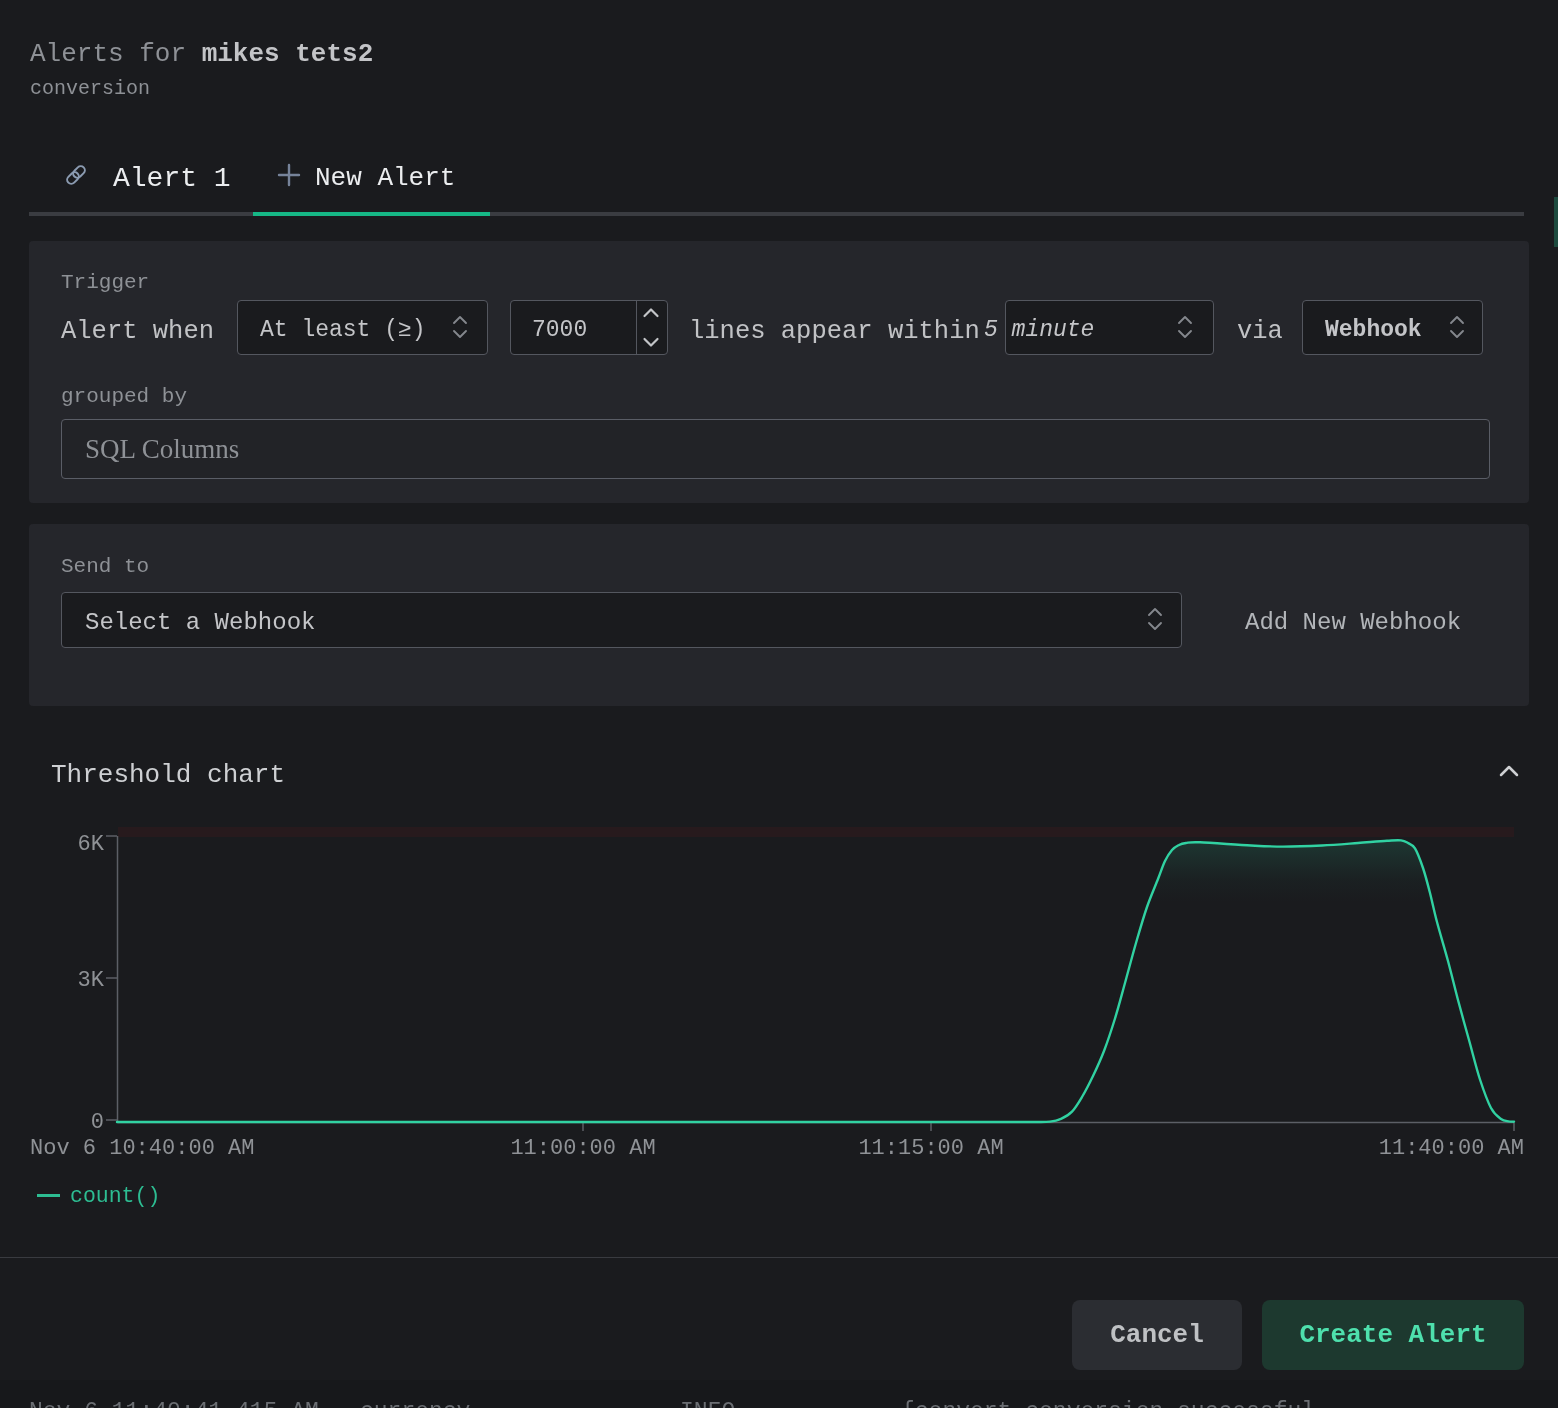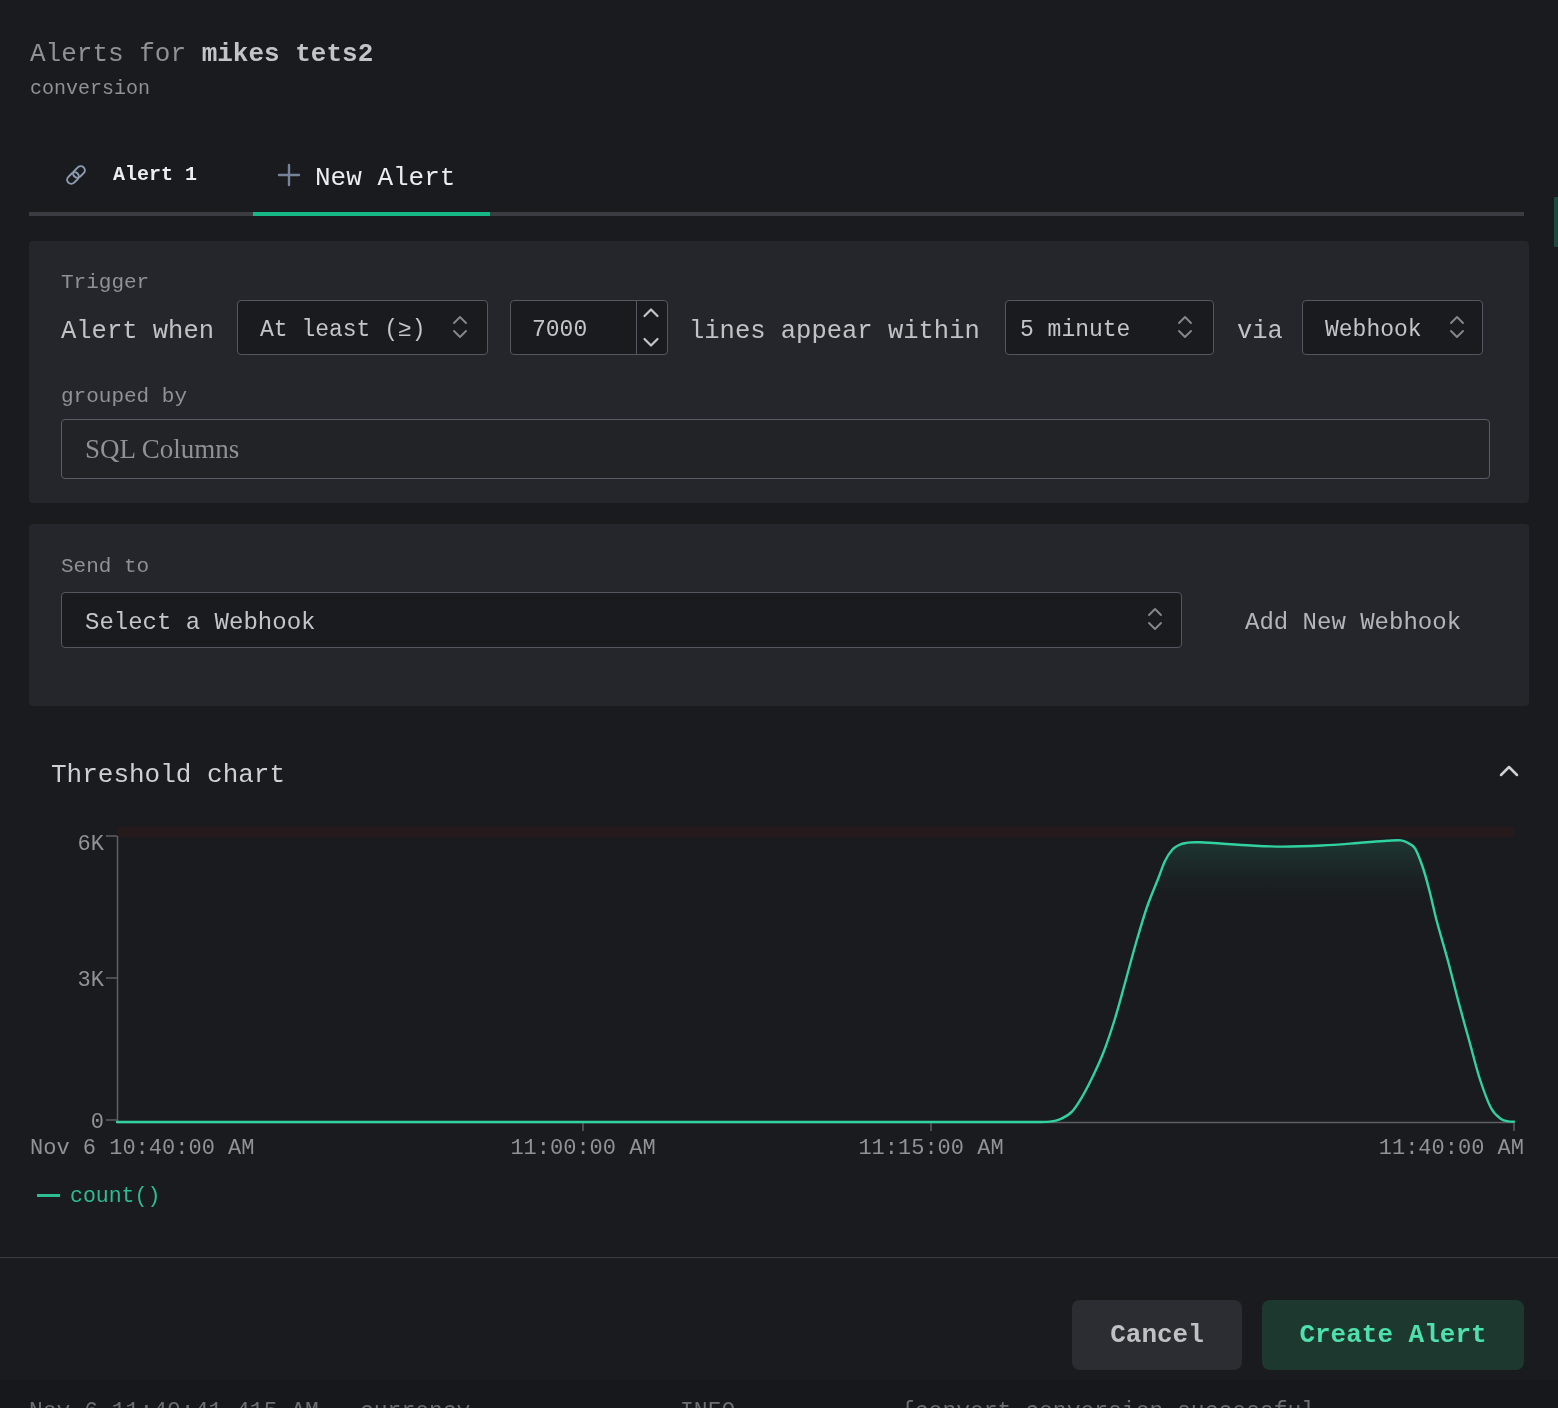--- a/index.html
+++ b/index.html
@@ -22,21 +22,21 @@
   <div class="abs" style="left:30px; top:77px; font-size:20px; color:#8e9196;">conversion</div>
 
   <div class="abs" style="left:64px; top:163px; width:24px; height:24px;">
     <svg width="24" height="24" viewBox="0 0 24 24" fill="none">
       <g transform="rotate(-45 12 12)" stroke="#8b9bb1" stroke-width="2">
         <rect x="1.2" y="7.9" width="13" height="8.2" rx="4.1"></rect>
         <rect x="9.8" y="7.9" width="13" height="8.2" rx="4.1"></rect>
       </g>
     </svg>
   </div>
-  <div class="abs" style="left:113px; top:163px; font-size:20px; color:#ebedef;font-weight:bold;">Alert 1</div>
+  <div class="abs" style="left:113px; top:163px; font-size:28px; color:#ebedef;">Alert 1</div>
   <svg class="abs" style="left:276px; top:162px;" width="26" height="26" viewBox="0 0 26 26" fill="none" stroke="#76839a" stroke-width="2.4" stroke-linecap="round">
       <path d="M13 3 V23 M3 13 H23"></path>
     </svg>
   <div class="abs" style="left:315px; top:163px; font-size:26px; color:#ebedef;">New Alert</div>
   <div class="abs" style="left:29px; top:212px; width:1495px; height:4px; background:#3a3c41;"></div>
   <div class="abs" style="left:253px; top:212px; width:237px; height:4px; background:#16b886;"></div>
 
   <div class="panel" style="top:241px; height:262px;"></div>
   <div class="lbl" style="left:61px; top:271px;">Trigger</div>
   <div class="rowtext" style="left:61px; top:304px; line-height:55px;">Alert when</div>
@@ -52,30 +52,30 @@
   <div class="ctltext" style="left:532px; top:303px; line-height:55px;">7000</div>
   <div class="abs" style="left:636px; top:301px; width:1px; height:53px; background:#54575f;"></div>
   <svg class="abs" style="left:638px; top:300px;" width="26" height="55" viewBox="0 0 26 55" fill="none" stroke="#c3c5c8" stroke-width="2.2" stroke-linecap="round" stroke-linejoin="round">
     <path d="M6.5 16 L13 9.5 L19.5 16"></path>
       <path d="M6.5 39 L13 45.5 L19.5 39"></path>
   </svg>
 
   <div class="rowtext" style="left:689px; top:304px; line-height:55px;text-align:center;">lines appear within</div>
 
   <div class="ctl" style="left:1005px; top:300px; width:209px; height:55px;"></div>
-  <div class="ctltext" style="left:1020px; top:303px; line-height:55px;">5 minute</div>
+  <div class="ctltext" style="left:984px; top:303px; line-height:55px;font-style:italic;">5 minute</div>
   <svg class="abs" style="left:1175px; top:313px;" width="20" height="28" viewBox="0 0 20 28" fill="none" stroke="#84878d" stroke-width="1.9" stroke-linecap="round" stroke-linejoin="round">
     <path d="M4 10 L10 4 L16 10"></path>
       <path d="M4 18 L10 24 L16 18"></path>
   </svg>
 
   <div class="rowtext" style="left:1237px; top:304px; line-height:55px;">via</div>
 
   <div class="ctl" style="left:1302px; top:300px; width:181px; height:55px;"></div>
-  <div class="ctltext" style="left:1325px; top:303px; line-height:55px;">Webhook</div>
+  <div class="ctltext" style="left:1325px; top:303px; line-height:55px;font-weight:bold;">Webhook</div>
   <svg class="abs" style="left:1447px; top:313px;" width="20" height="28" viewBox="0 0 20 28" fill="none" stroke="#84878d" stroke-width="1.9" stroke-linecap="round" stroke-linejoin="round">
     <path d="M4 10 L10 4 L16 10"></path>
       <path d="M4 18 L10 24 L16 18"></path>
   </svg>
 
   <div class="lbl" style="left:61px; top:385px;font-family:Liberation Mono, monospace;">grouped by</div>
   <div class="ctl" style="left:61px; top:419px; width:1429px; height:60px; background:#222327; border-color:#5a5d66;"></div>
   <div class="abs" style="left:85px; top:419px; line-height:60px; font-size:27px; color:#8e9196;font-family:Liberation Serif, serif;">SQL Columns</div>
 
   <div class="panel" style="top:524px; height:182px;"></div>

